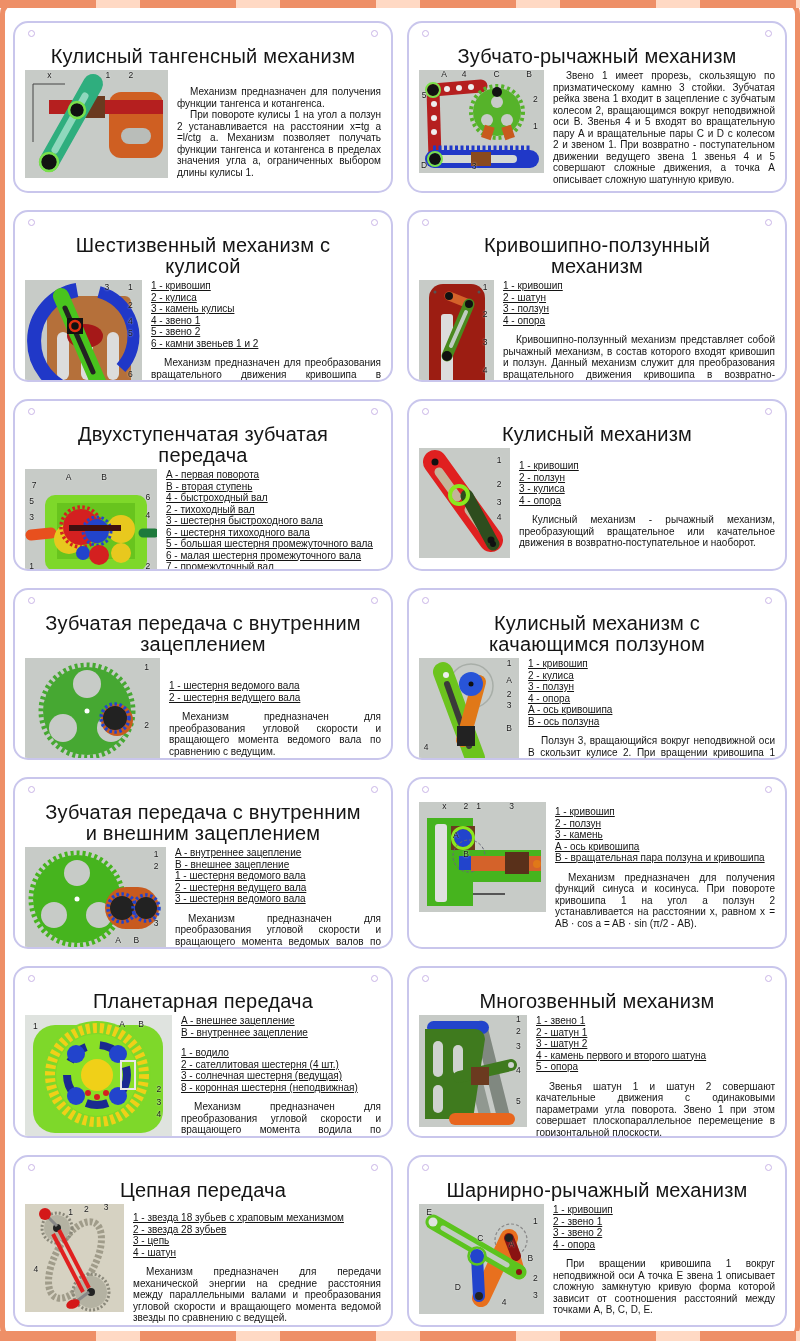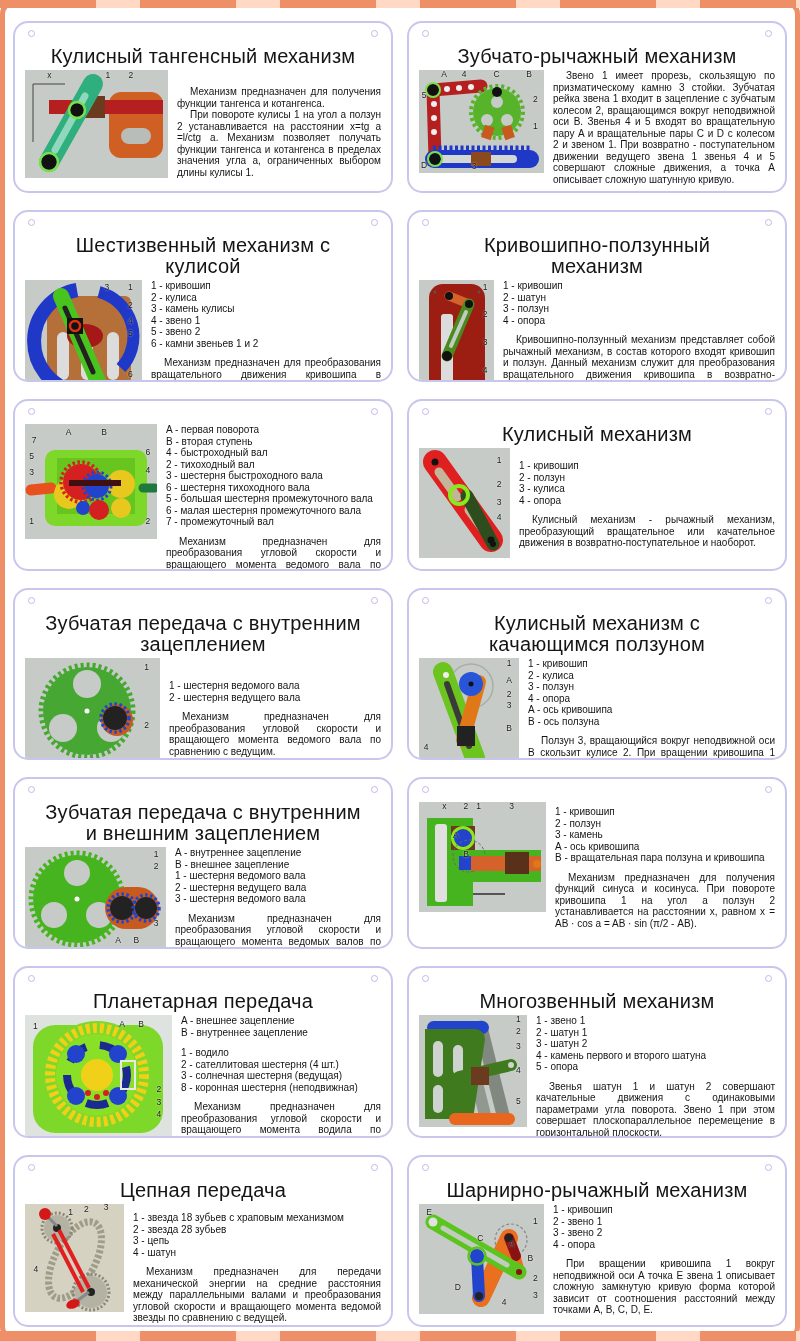--- a/index.html
+++ b/index.html
@@ -44,21 +44,21 @@
   .fig{
     position:relative;flex:none;margin:0;
   }
   .fig svg{display:block;}
   .callout{
     position:absolute;transform:translate(-50%,-50%);
     font-size:8.5px;color:#1a1a1a;line-height:1;
     text-shadow:0 0 2px rgba(255,255,255,.8);
   }
   .textcol{flex:1;font-size:10px;line-height:1.15;color:#141414;}
-  .legend-item{white-space:normal;}
+  .legend-item{white-space:normal;text-decoration:underline;}
   .legend-spacer{height:9px;}
   .items + .paras{margin-top:8px;}
   .para{margin:0;text-indent:13px;text-align:justify;}
   .para + .para{margin-top:0;}
 </style>
 </head>
 <body>
 
 <div class="frame"></div>
 <div class="frame-deco top"></div>
@@ -231,20 +231,21 @@
         <div class="paras">
             <p class="para">Кривошипно-ползунный механизм представляет собой рычажный механизм, в состав которого входят кривошип и ползун. Данный механизм служит для преобразования вращательного движения кривошипа в возвратно-поступательное движение ползуна или, наоборот, возвратно - поступательного движения ползуна во вращательное движение кривошипа.</p>
           </div>
       </div>
     </div>
   </section>
 
   <section class="card">
     <span class="hole l"></span>
     <span class="hole r"></span>
+    <h2 class="title">Двухступенчатая зубчатая передача</h2>
     <div class="content">
       <figure class="fig" style="width: 132px; height: 115px;">
           <svg viewBox="0 0 132 115" width="132" height="115" xmlns="http://www.w3.org/2000/svg">
             <rect width="132" height="115" fill="#c7cbc7"></rect>
    <rect x="20" y="26" width="102" height="76" rx="10" fill="#7ed82a"></rect>
    <rect x="32" y="34" width="78" height="56" fill="#68c41e"></rect>
    <line x1="6" y1="66" x2="26" y2="64" stroke="#e8501e" stroke-width="11" stroke-linecap="round"></line>
    <line x1="118" y1="64" x2="130" y2="64" stroke="#1e7a3c" stroke-width="9" stroke-linecap="round"></line>
    <circle cx="44" cy="70" r="15" fill="#e8c81e"></circle>
             <circle cx="96" cy="60" r="14" fill="#e8c81e"></circle>

